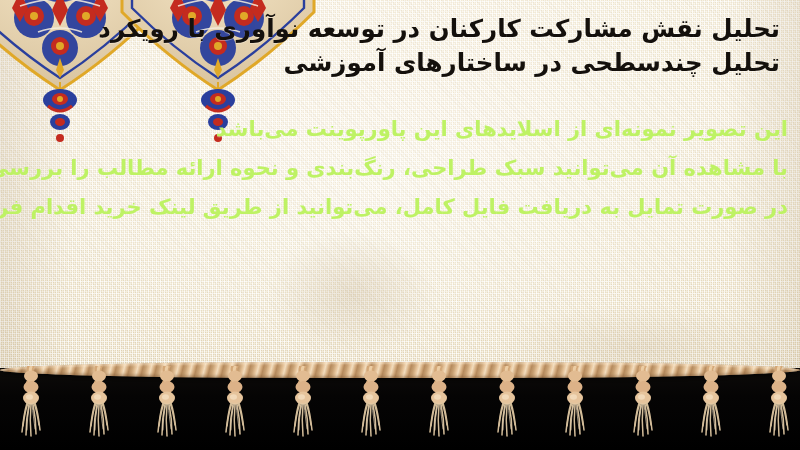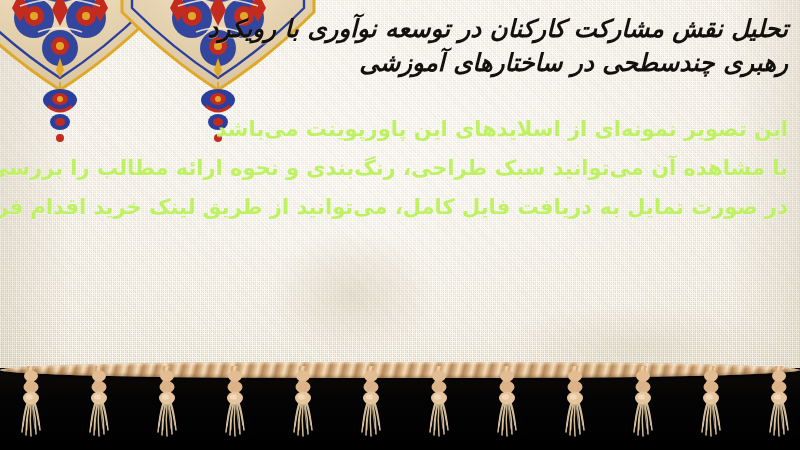--- a/index.html
+++ b/index.html
@@ -50,22 +50,22 @@
       linear-gradient(90deg, rgba(164,142,110,.16) 0%, transparent 9%, transparent 91%, rgba(164,142,110,.14) 100%);
   }
 
   
   .medallion{position:absolute;top:-34px;pointer-events:none;}
   .med-left{left:-40px;}
   .med-right{left:118px;}
 
   
   #title-block{
-    position:absolute;right:12px;top:12px;width:778px;
-    text-align:right;direction:rtl;font-style:italic;
+    position:absolute;right:20px;top:12px;width:778px;
+    text-align:right;direction:rtl;
   }
   .title-line{
     color:#14100c;
     font-size:24.5px;line-height:34px;font-weight:600;
     letter-spacing:0px;
     text-shadow:0 1px 0 rgba(255,250,240,.35);
     white-space:nowrap;
   }
   #body-block{
     position:absolute;right:12px;top:110px;width:778px;
@@ -220,21 +220,21 @@
         <path d="M18 24 Q30 34 42 24" stroke="#c42b1f" stroke-width="3" fill="none"></path>
         <ellipse cx="30" cy="40" rx="10" ry="8" fill="#2a3f9d"></ellipse>
         <ellipse cx="30" cy="40" rx="5" ry="4" fill="#c42b1f"></ellipse>
         <circle cx="30" cy="56" r="4" fill="#c42b1f"></circle>
       </g>
     </svg>
   </div>
 
   <div id="title-block">
     <div class="title-line">تحلیل نقش مشارکت کارکنان در توسعه نوآوری با رویکرد</div>
-    <div class="title-line">رهبری چندسطحی در ساختارهای آموزشی</div>
+    <div class="title-line">تحلیل چندسطحی در ساختارهای آموزشی</div>
   </div>
 
   <div id="body-block">
     <div class="body-line">این تصویر نمونه‌ای از اسلایدهای این پاورپوینت می‌باشد</div>
     <div class="body-line">با مشاهده آن می‌توانید سبک طراحی، رنگ‌بندی و نحوه ارائه مطالب را بررسی نمایید</div>
     <div class="body-line">در صورت تمایل به دریافت فایل کامل، می‌توانید از طریق لینک خرید اقدام فرمایید</div>
   </div>
 
   <div id="black-band"></div>
   <div id="cord"></div>

